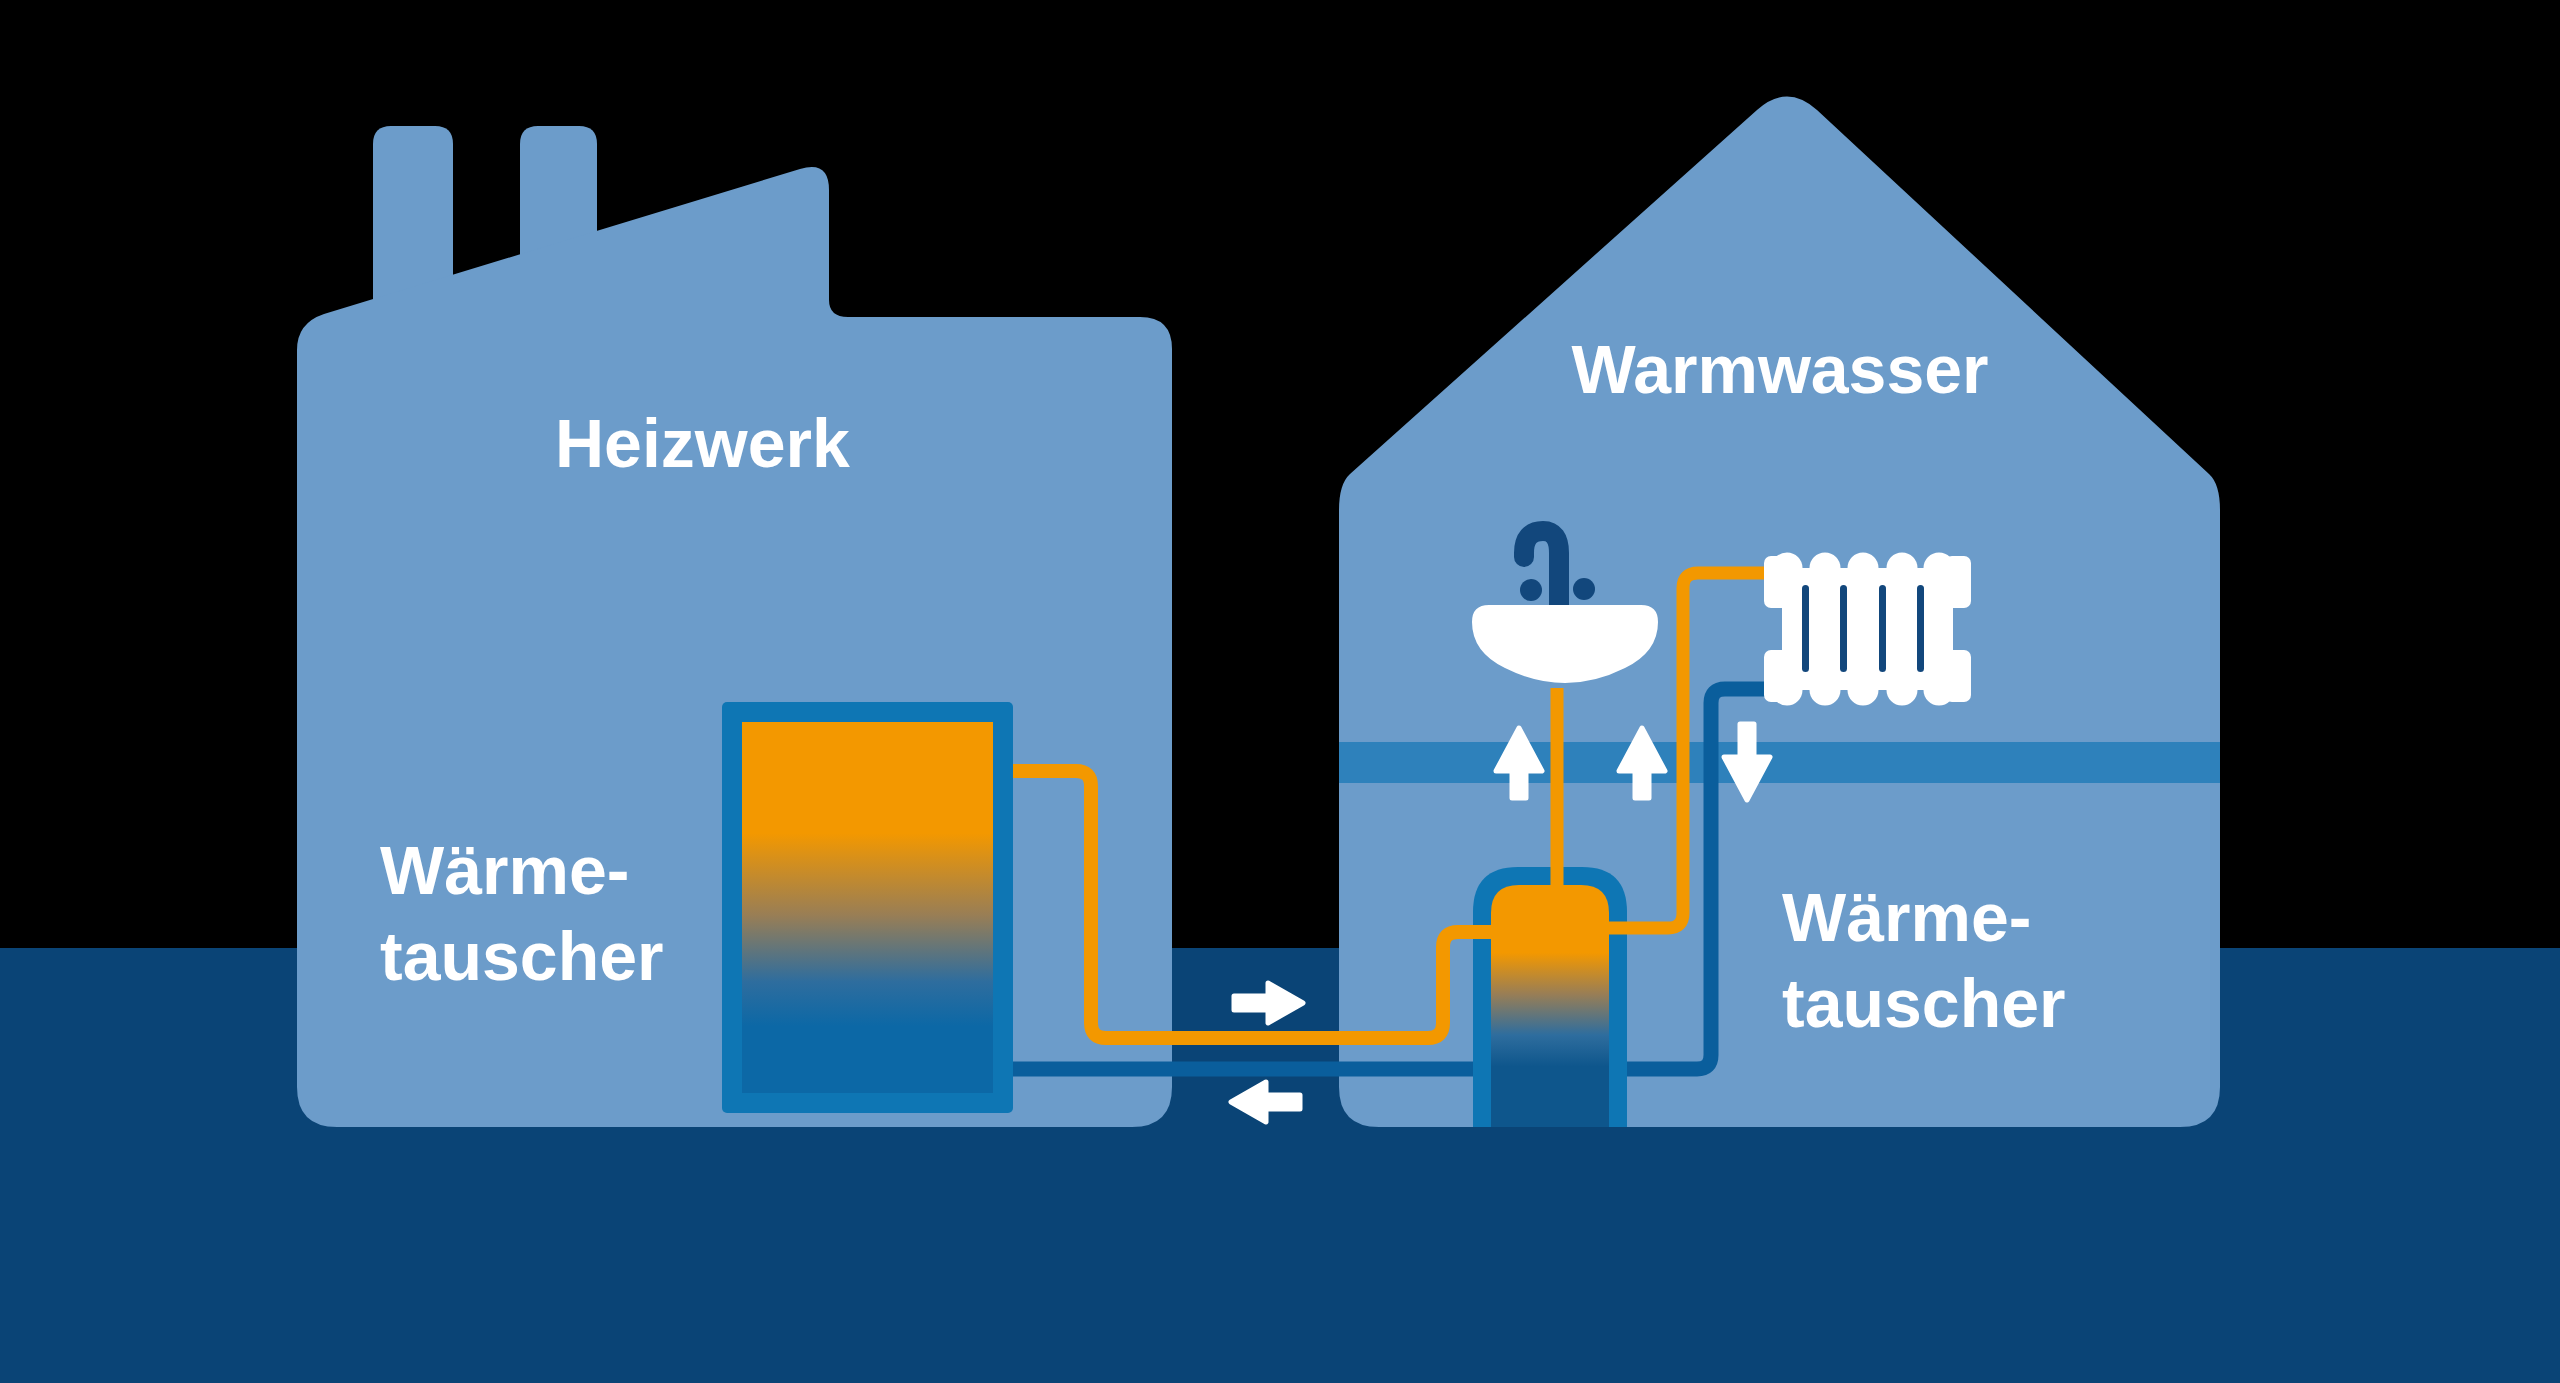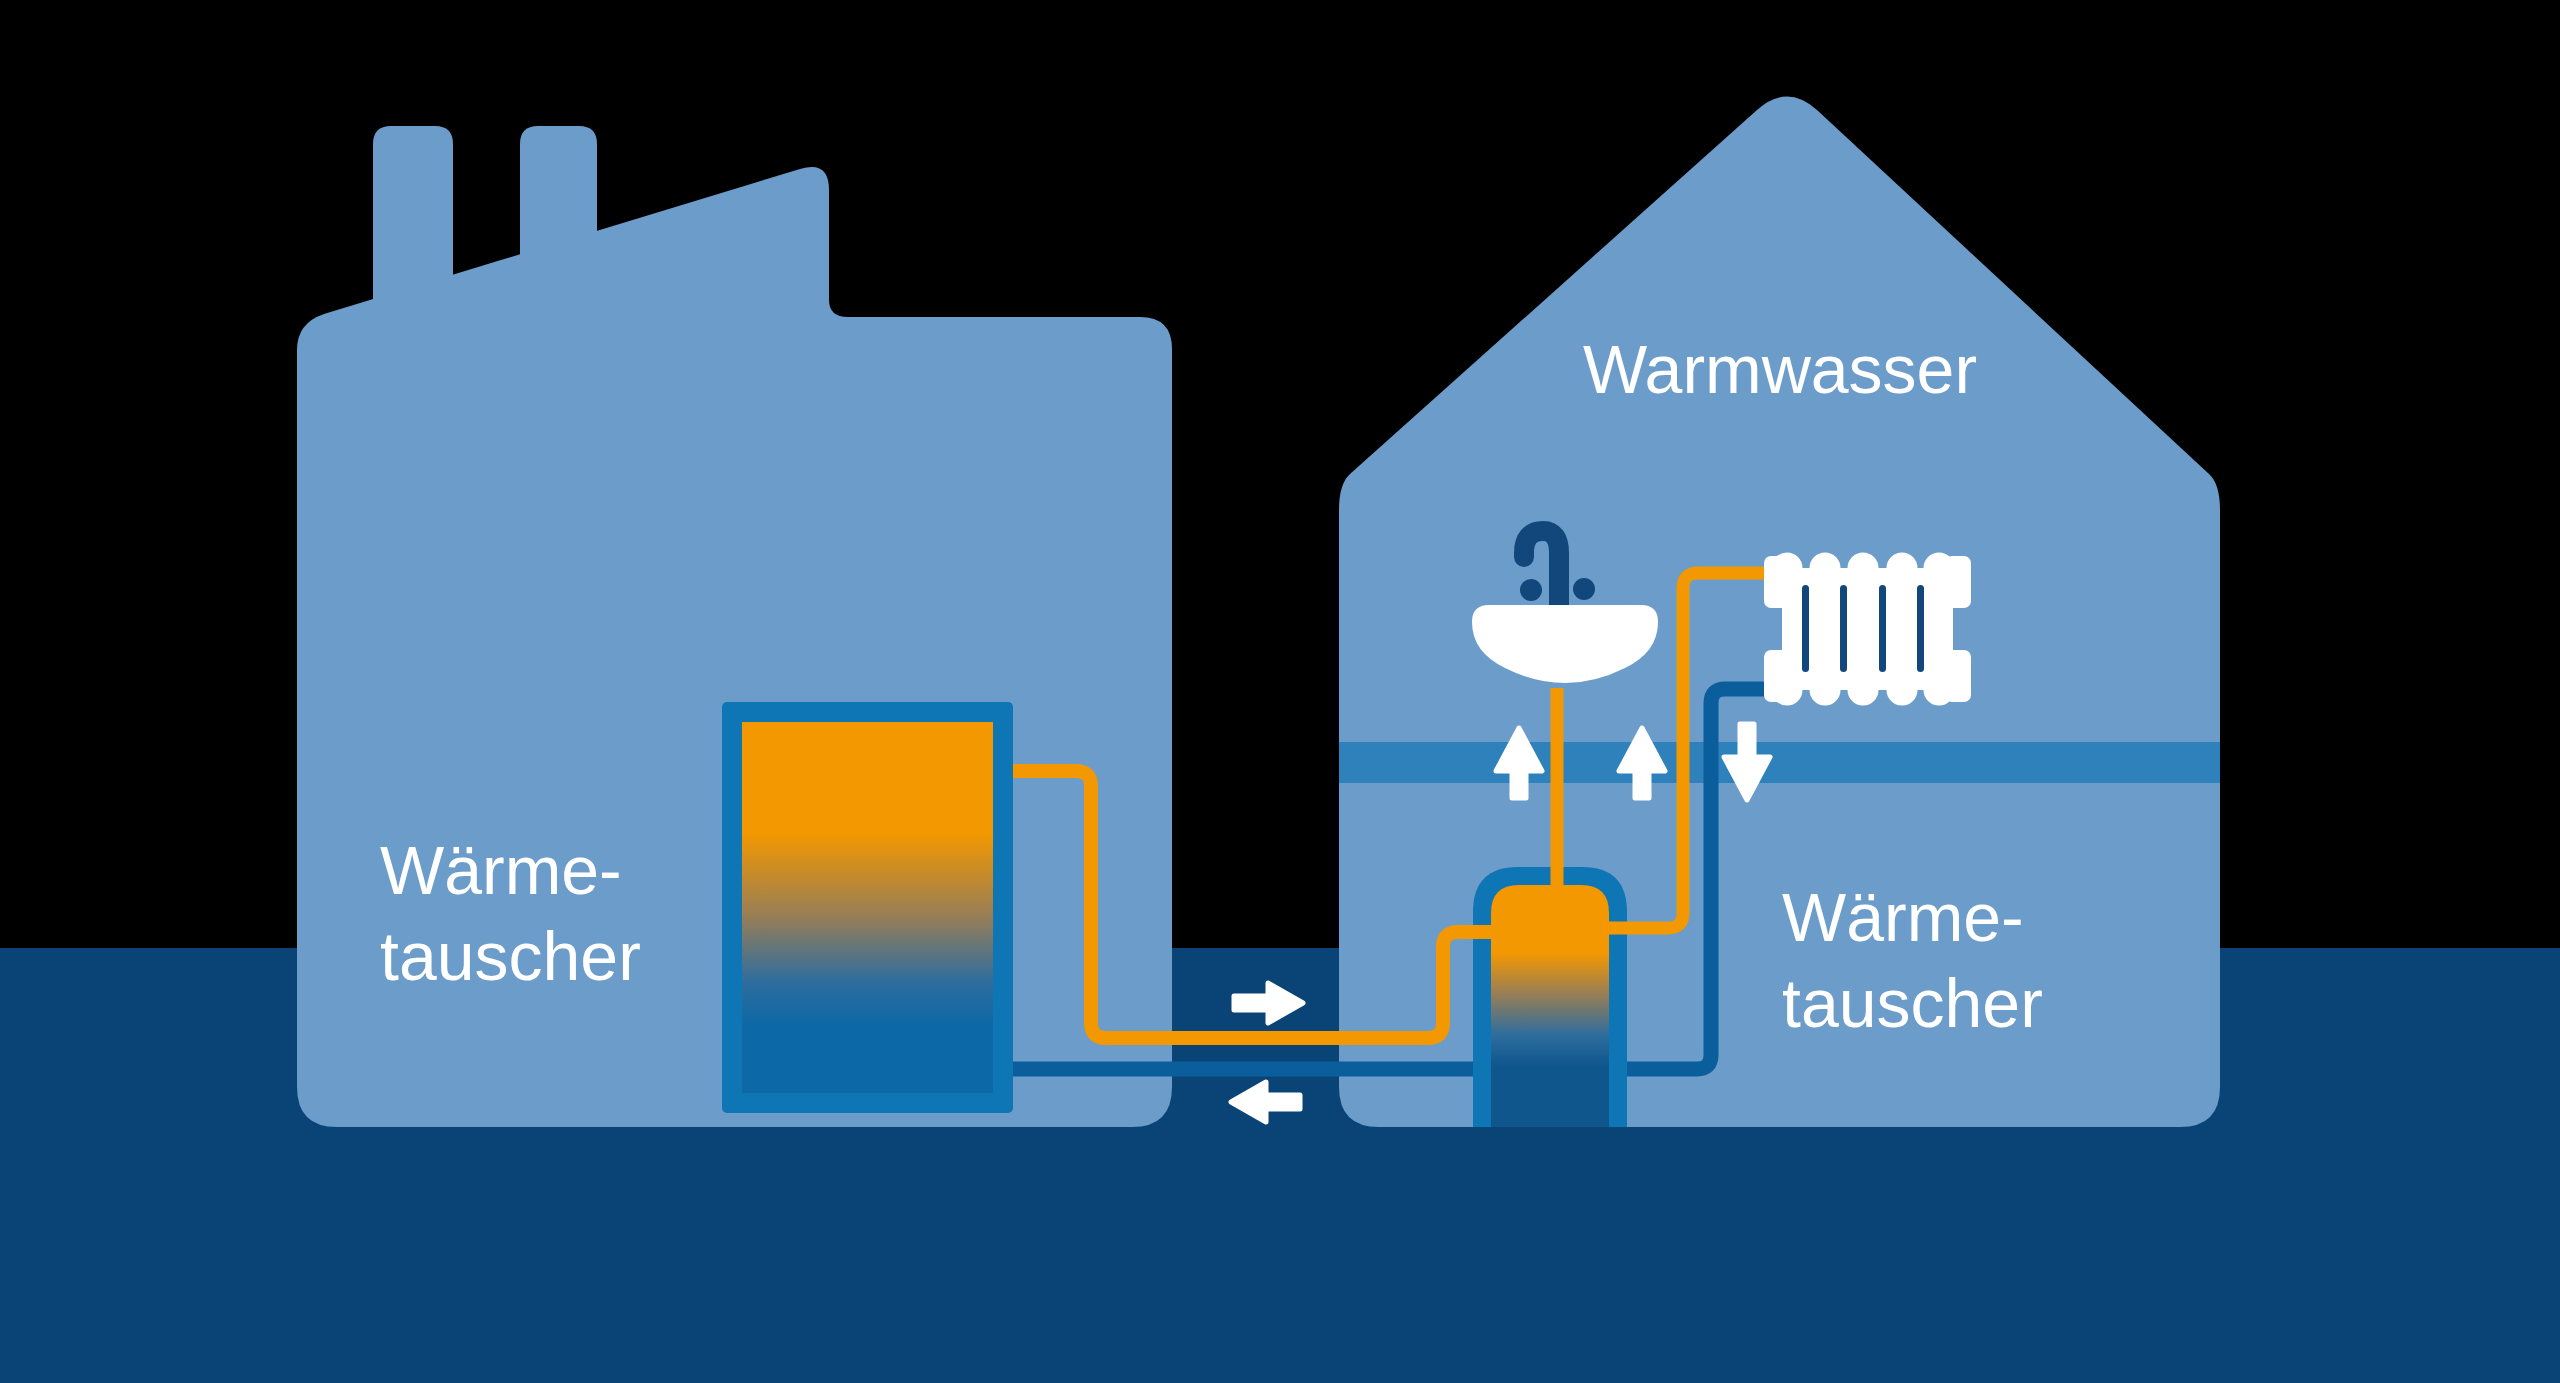--- a/index.html
+++ b/index.html
@@ -7,21 +7,21 @@
     position:relative;
     width:2560px;height:1383px;
     background:var(--background,#000);
     overflow:hidden;
     font-family:"Liberation Sans",sans-serif;
   }
   #scene{position:absolute;left:0;top:0;}
   .label{
     position:absolute;
     color:var(--label,#fff);
-    font-weight:400;
+    font-weight:700;
     font-size:68px;
     line-height:86px;
     white-space:pre;
     z-index:5;
   }
   #label-house-title{width:700px;text-align:center;}
 </style>
 </head>
 <body>
 
@@ -107,20 +107,21 @@
 
     <g style="fill:var(--icon-white);stroke:var(--icon-white)" stroke-width="5" stroke-linejoin="round">
       <path d="M 1234 996 H 1268 V 983 L 1303 1003 L 1268 1023 V 1010 H 1234 Z"></path>
       <path d="M 1300 1095 H 1266 V 1082 L 1231 1102 L 1266 1122 V 1109 H 1300 Z"></path>
       <path d="M 1512 798 V 771 H 1496 L 1519 728 L 1542 771 H 1526 V 798 Z"></path>
       <path d="M 1635 798 V 771 H 1619 L 1642 728 L 1665 771 H 1649 V 798 Z"></path>
       <path d="M 1740 724 V 757 H 1724 L 1747 800 L 1770 757 H 1754 V 724 Z"></path>
     </g>
   </svg>
 
+  <div class="label" id="label-heizwerk" style="left:555px;top:400px;">Heizwerk</div>
 
   <div class="label" id="label-speicher" style="left:380px;top:827px;"><span>Wärme-</span><br><span>tauscher</span></div>
 
   <div class="label" id="label-house-title" style="left:1430px;top:326px;"><span>Warmwasser</span><br></div>
 
   <div class="label" id="label-tauscher" style="left:1782px;top:874px;"><span>Wärme-</span><br><span>tauscher</span></div>
 
 </div>
 
 </body></html>

